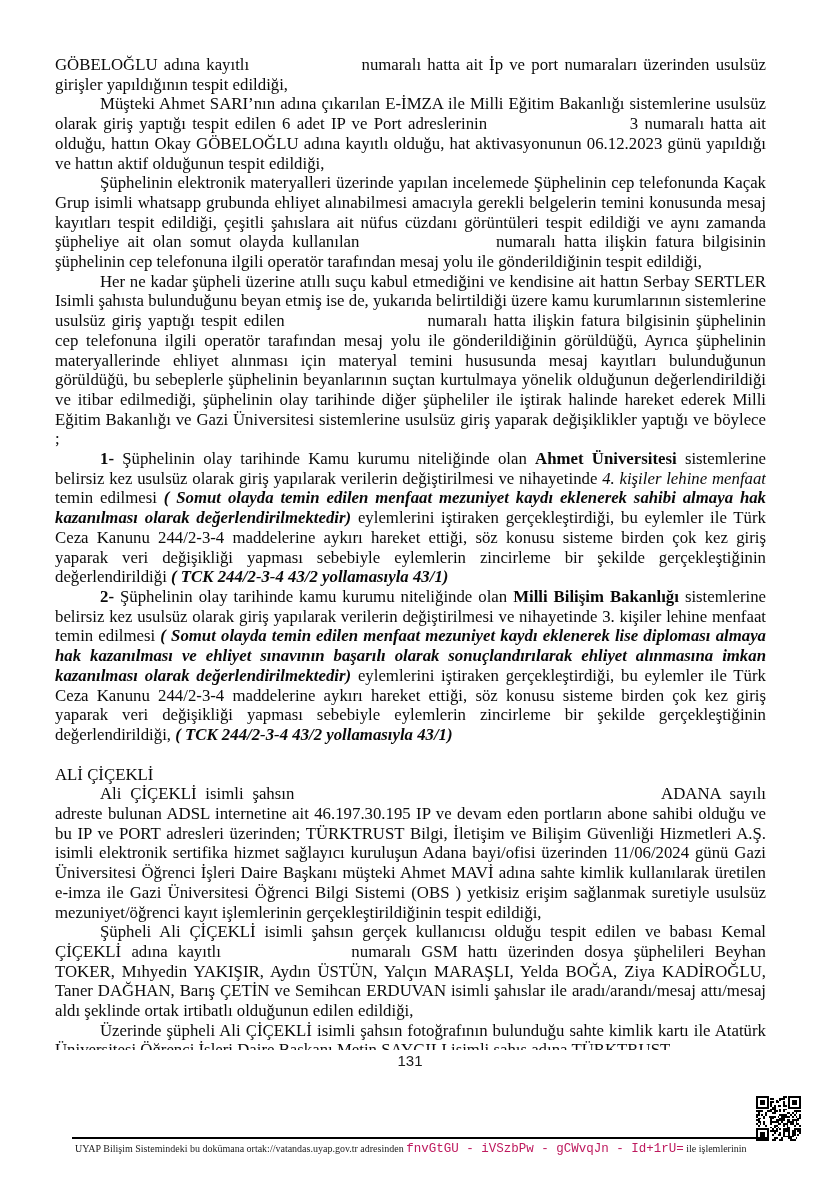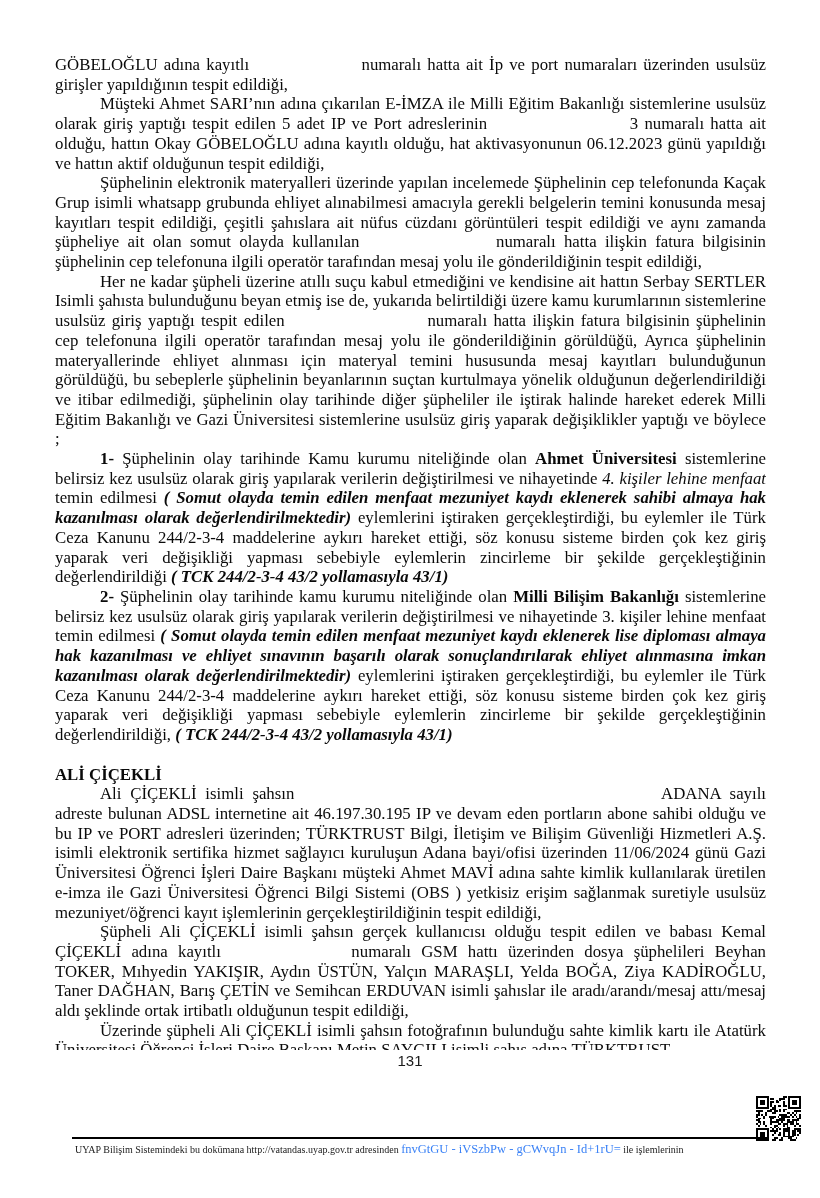--- a/index.html
+++ b/index.html
@@ -18,60 +18,60 @@
     max-height:995px;overflow:hidden;
   }
   p.para{margin:0;padding:0;}
   .indent{text-indent:45px;}
   .bold{font-weight:bold;font-style:normal;}
   .italic{font-style:italic;font-weight:normal;}
   .bolditalic{font-weight:bold;font-style:italic;}
   .gap{display:inline-block;height:2px;}
   h2.heading{
     margin:20px 0 0 0;padding:0;
-    font-size:16.8px;line-height:19.7px;font-weight:bold;
+    font-size:16.8px;line-height:19.7px;font-weight:normal;
     text-align:left;
   }
   .page-number{
     position:absolute;top:1052px;left:0;right:0;
     text-align:center;
     font-family:"Liberation Sans", sans-serif;
     font-size:15px;color:#1a1a1a;
   }
   .qr{position:absolute;left:756px;top:1096px;width:45px;height:45px;}
   .qr svg{width:100%;height:100%;shape-rendering:crispEdges;}
   .footer-rule{
     position:absolute;left:72px;top:1137px;width:697px;height:0;
     border-top:2px solid #000;
   }
   .footer{
     position:absolute;left:75px;top:1142px;width:730px;
     font-family:"Liberation Serif", serif;
     font-size:10px;color:#1a1a1a;white-space:nowrap;
   }
   .footer .code{
-    font-family:Liberation Serif, serif;
-    font-size:12.5px;color:#3b82f6;
+    font-family:Liberation Mono, monospace;
+    font-size:12.5px;color:#be185d;
   }
 </style>
 </head>
 <body>
 
 <div class="page">
 
   <div class="content">
 
     <p class="para">
       <span>GÖBELOĞLU adına kayıtlı</span>
       <span class="gap" style="width:100px"></span>
       <span>numaralı hatta ait İp ve port numaraları üzerinden usulsüz girişler yapıldığının tespit edildiği,</span>
     </p>
 
     <p class="para indent">
-      <span>Müşteki Ahmet SARI’nın adına çıkarılan E-İMZA ile Milli Eğitim Bakanlığı sistemlerine usulsüz olarak giriş yaptığı tespit edilen 5 adet IP ve Port adreslerinin</span>
+      <span>Müşteki Ahmet SARI’nın adına çıkarılan E-İMZA ile Milli Eğitim Bakanlığı sistemlerine usulsüz olarak giriş yaptığı tespit edilen 6 adet IP ve Port adreslerinin</span>
       <span class="gap" style="width:130px"></span>
       <span>3 numaralı hatta ait olduğu, hattın Okay GÖBELOĞLU adına kayıtlı olduğu, hat aktivasyonunun 06.12.2023 günü yapıldığı ve hattın aktif olduğunun tespit edildiği,</span>
     </p>
 
     <p class="para indent">
       <span>Şüphelinin elektronik materyalleri üzerinde yapılan incelemede Şüphelinin cep telefonunda Kaçak Grup isimli whatsapp grubunda ehliyet alınabilmesi amacıyla gerekli belgelerin temini konusunda mesaj kayıtları tespit edildiği, çeşitli şahıslara ait nüfus cüzdanı görüntüleri tespit edildiği ve aynı zamanda şüpheliye ait olan somut olayda kullanılan</span>
       <span class="gap" style="width:120px"></span>
       <span>numaralı hatta ilişkin fatura bilgisinin şüphelinin cep telefonuna ilgili operatör tarafından mesaj yolu ile gönderildiğinin tespit edildiği,</span>
     </p>
 
@@ -107,21 +107,21 @@
 
     <p class="para indent">
       <span>Ali ÇİÇEKLİ isimli şahsın</span>
       <span class="gap" style="width:350px"></span>
       <span>ADANA sayılı adreste bulunan ADSL internetine ait 46.197.30.195 IP ve devam eden portların abone sahibi olduğu ve bu IP ve PORT adresleri üzerinden; TÜRKTRUST Bilgi, İletişim ve Bilişim Güvenliği Hizmetleri A.Ş. isimli elektronik sertifika hizmet sağlayıcı kuruluşun Adana bayi/ofisi üzerinden 11/06/2024 günü Gazi Üniversitesi Öğrenci İşleri Daire Başkanı müşteki Ahmet MAVİ adına sahte kimlik kullanılarak üretilen e-imza ile Gazi Üniversitesi Öğrenci Bilgi Sistemi (OBS ) yetkisiz erişim sağlanmak suretiyle usulsüz mezuniyet/öğrenci kayıt işlemlerinin gerçekleştirildiğinin tespit edildiği,</span>
     </p>
 
     <p class="para indent">
       <span>Şüpheli Ali ÇİÇEKLİ isimli şahsın gerçek kullanıcısı olduğu tespit edilen ve babası Kemal ÇİÇEKLİ adına kayıtlı</span>
       <span class="gap" style="width:110px"></span>
-      <span>numaralı GSM hattı üzerinden dosya şüphelileri Beyhan TOKER, Mıhyedin YAKIŞIR, Aydın ÜSTÜN, Yalçın MARAŞLI, Yelda BOĞA, Ziya KADİROĞLU, Taner DAĞHAN, Barış ÇETİN ve Semihcan ERDUVAN isimli şahıslar ile aradı/arandı/mesaj attı/mesaj aldı şeklinde ortak irtibatlı olduğunun tespit edildiği,</span>
+      <span>numaralı GSM hattı üzerinden dosya şüphelileri Beyhan TOKER, Mıhyedin YAKIŞIR, Aydın ÜSTÜN, Yalçın MARAŞLI, Yelda BOĞA, Ziya KADİROĞLU, Taner DAĞHAN, Barış ÇETİN ve Semihcan ERDUVAN isimli şahıslar ile aradı/arandı/mesaj attı/mesaj aldı şeklinde ortak irtibatlı olduğunun edilen edildiği,</span>
     </p>
 
     <p class="para indent">
       <span>Üzerinde şüpheli Ali ÇİÇEKLİ isimli şahsın fotoğrafının bulunduğu sahte kimlik kartı ile Atatürk Üniversitesi Öğrenci İşleri Daire Başkanı Metin SAYGILI isimli şahıs adına TÜRKTRUST</span>
     </p>
 
   </div>
 
   <div class="page-number">131</div>
 
@@ -339,18 +339,18 @@
           <rect x="19" y="24" width="1" height="1"></rect>
           <rect x="20" y="24" width="1" height="1"></rect>
           <rect x="21" y="24" width="1" height="1"></rect>
         </g>
     </svg>
   </div>
 
   <div class="footer-rule"></div>
 
   <div class="footer">
-    <span>UYAP Bilişim Sistemindeki bu dokümana http://vatandas.uyap.gov.tr adresinden</span>
+    <span>UYAP Bilişim Sistemindeki bu dokümana ortak://vatandas.uyap.gov.tr adresinden</span>
     <span class="code">fnvGtGU - iVSzbPw - gCWvqJn - Id+1rU=</span>
     <span>ile işlemlerinin</span>
   </div>
 
 </div>
 
 </body></html>

